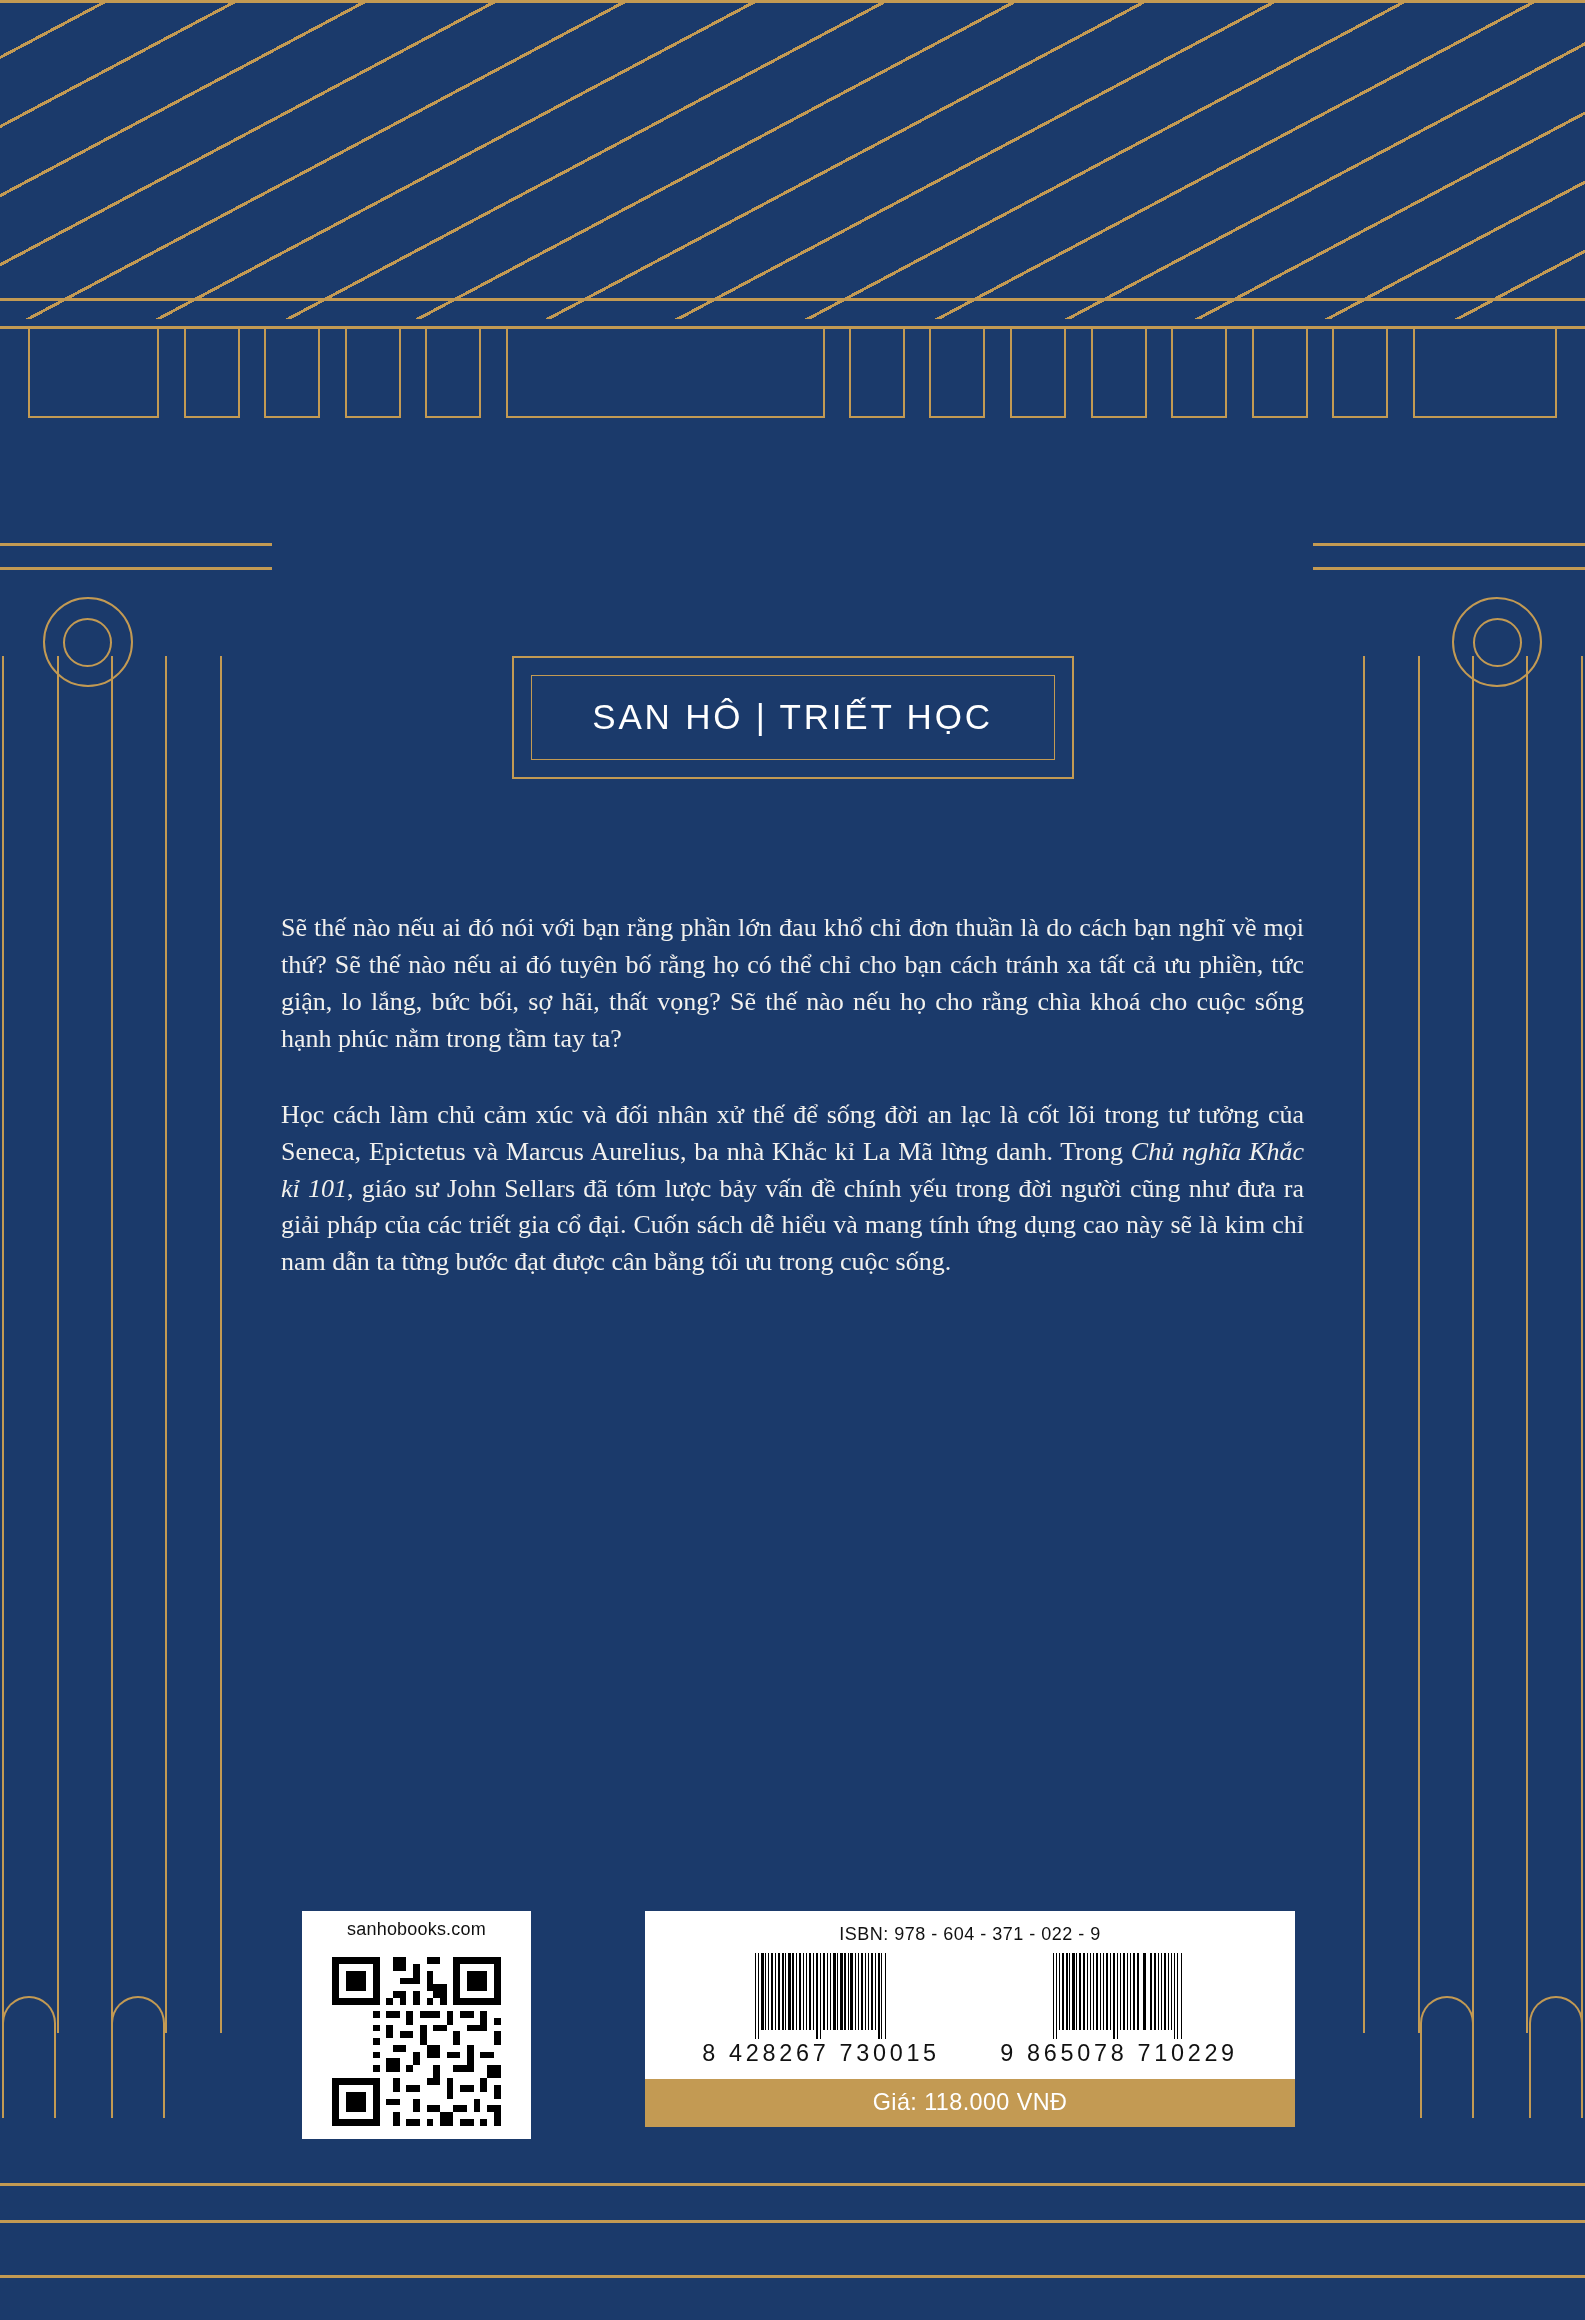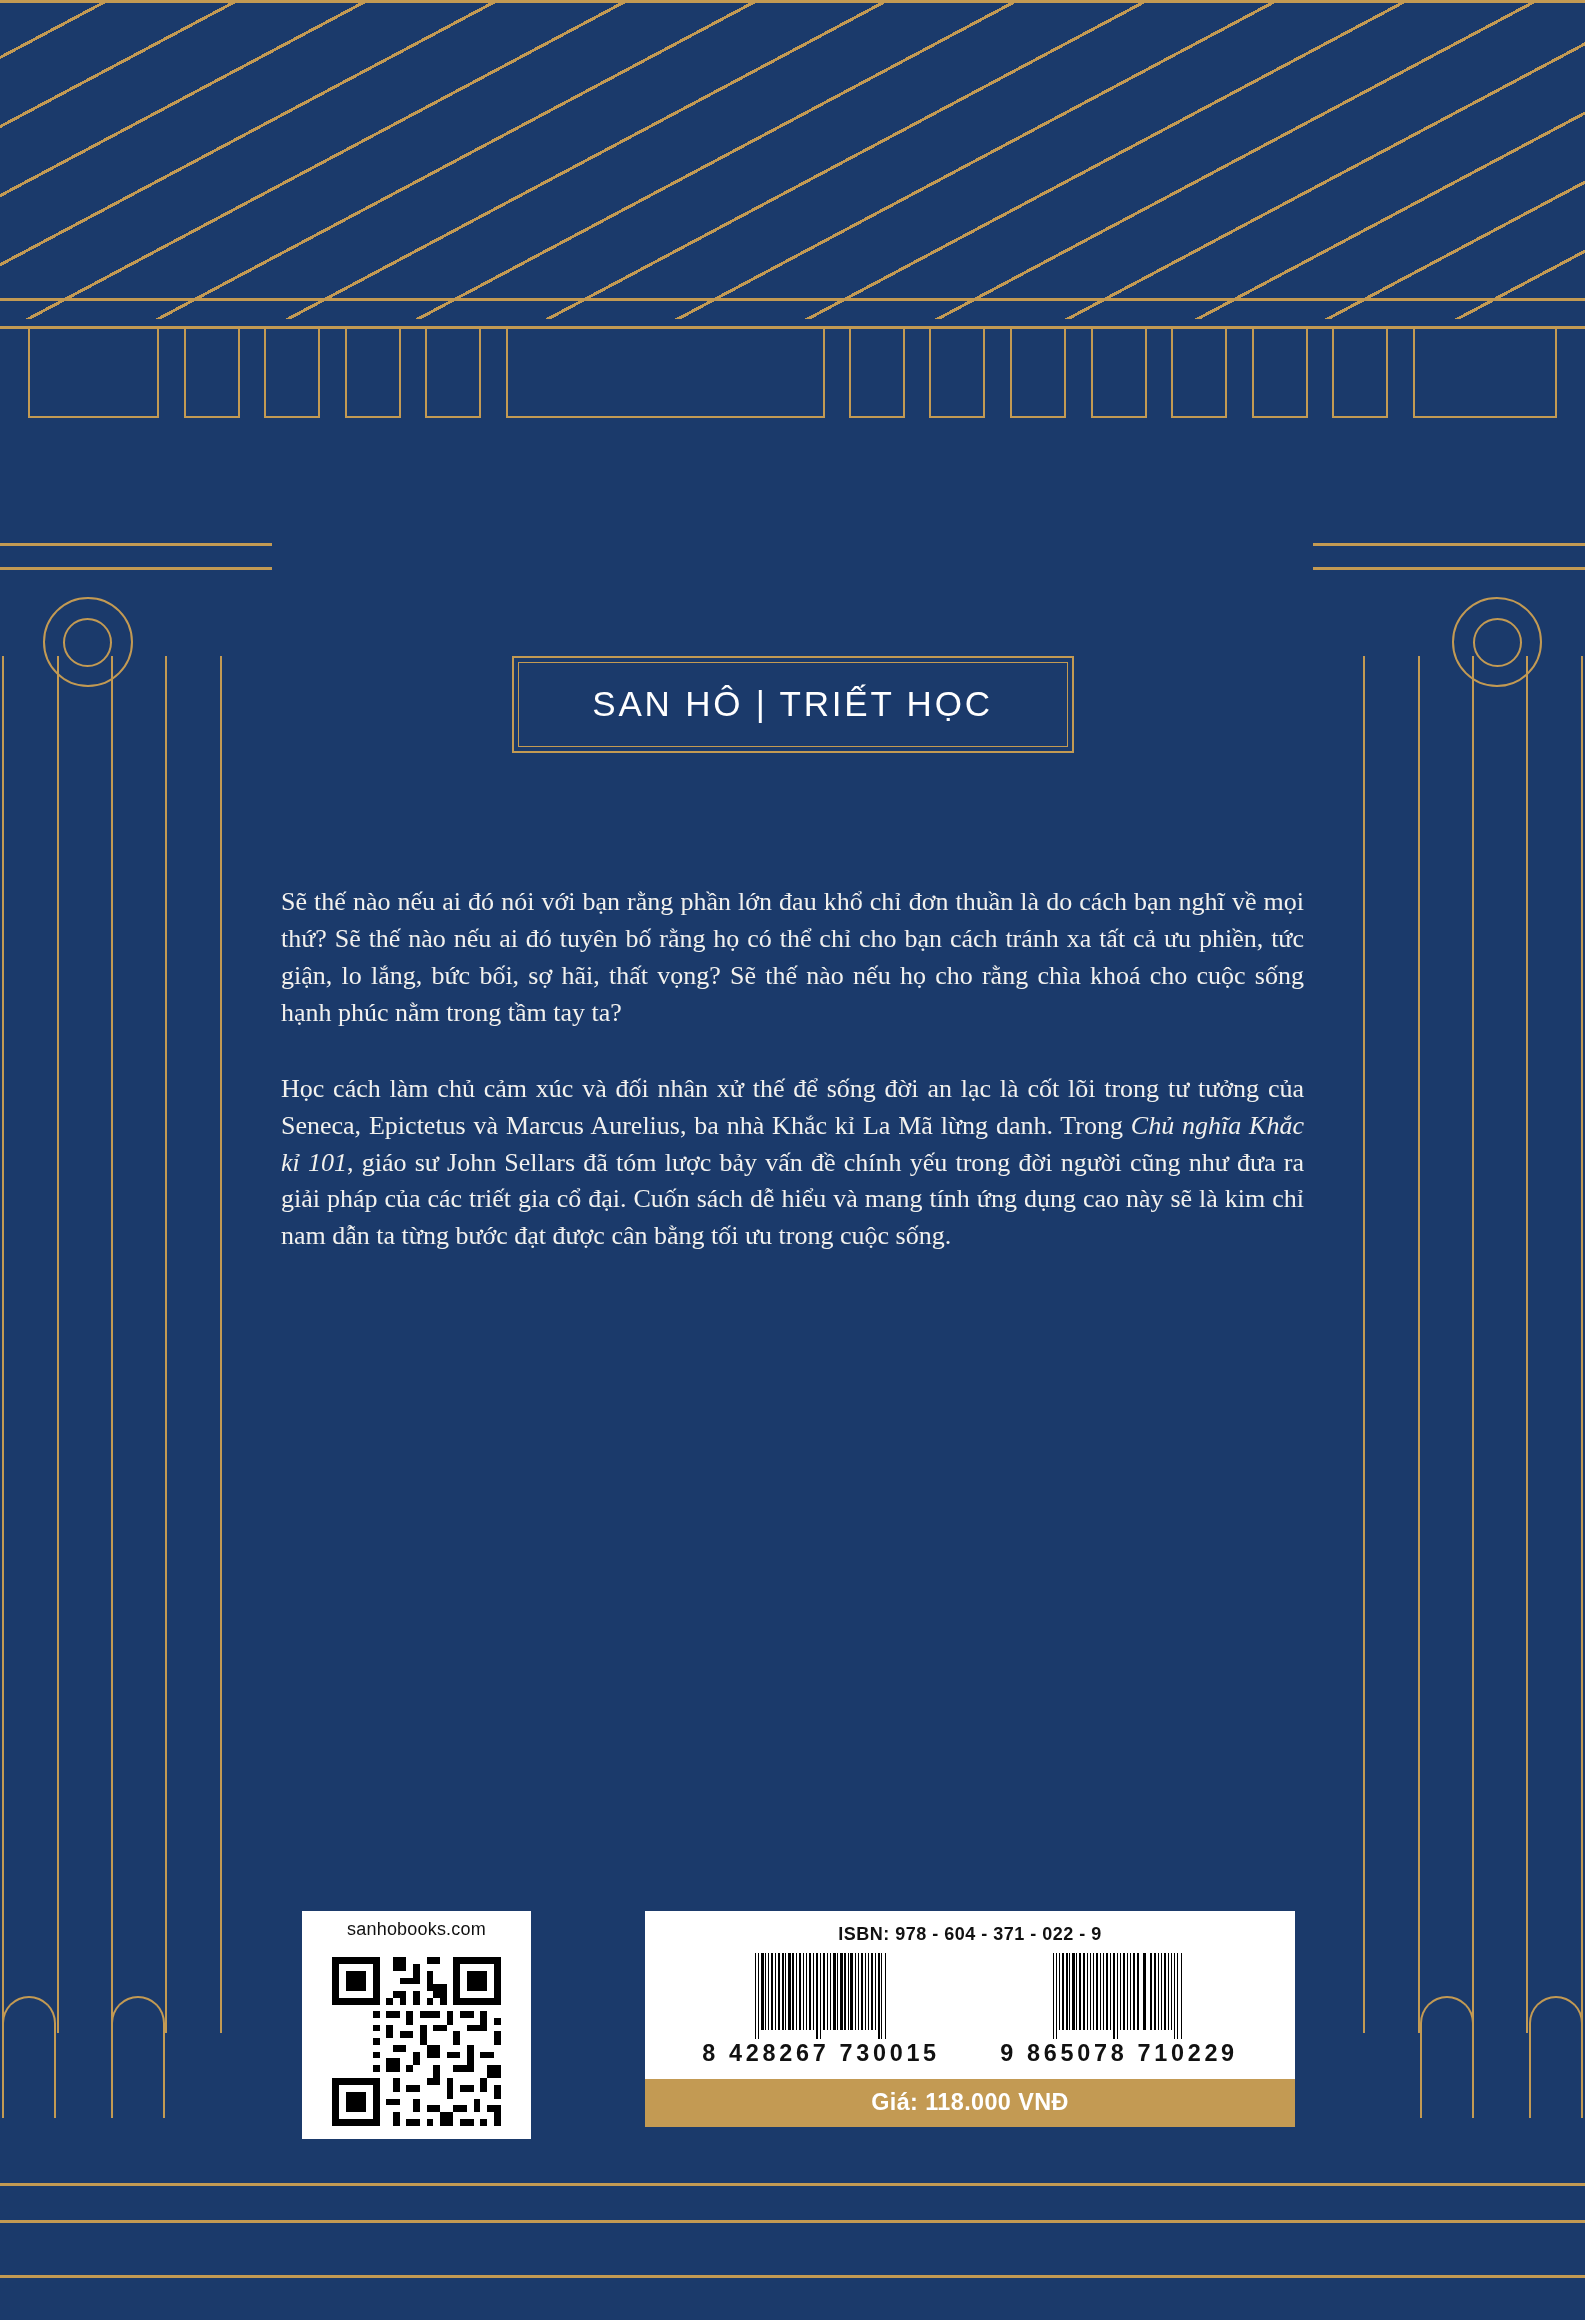--- a/index.html
+++ b/index.html
@@ -146,21 +146,21 @@
     position: absolute;
     left: 281px;
     top: 656px;
     width: 1023px;
   }
 
   .label-frame-outer {
     width: 562px;
     margin: 0 auto;
     border: 2.8px solid #c39a53;
-    padding: 4px;
+    padding: 17px;
     box-sizing: border-box;
   }
   .label-frame-inner {
     border: 1.9px solid #c39a53;
     padding: 20.6px 9.4px 22.5px;
     text-align: center;
   }
   .label-text {
     font-family: "Liberation Sans", sans-serif;
     color: #ffffff;
@@ -212,21 +212,20 @@
     display: block;
   }
 
   .barcode-card {
     position: absolute;
     left: 343px; top: 0;
     width: 650px;
     background: #ffffff;
     box-sizing: border-box;
     padding: 13px 0 0;
-    font-weight: bold;
   }
   .isbn-line {
     font-family: "Liberation Sans", sans-serif;
     font-size: 18px;
     color: #111;
     text-align: center;
     letter-spacing: 0.5px;
     margin-bottom: 7.5px;
   }
   .barcode-wrap {

